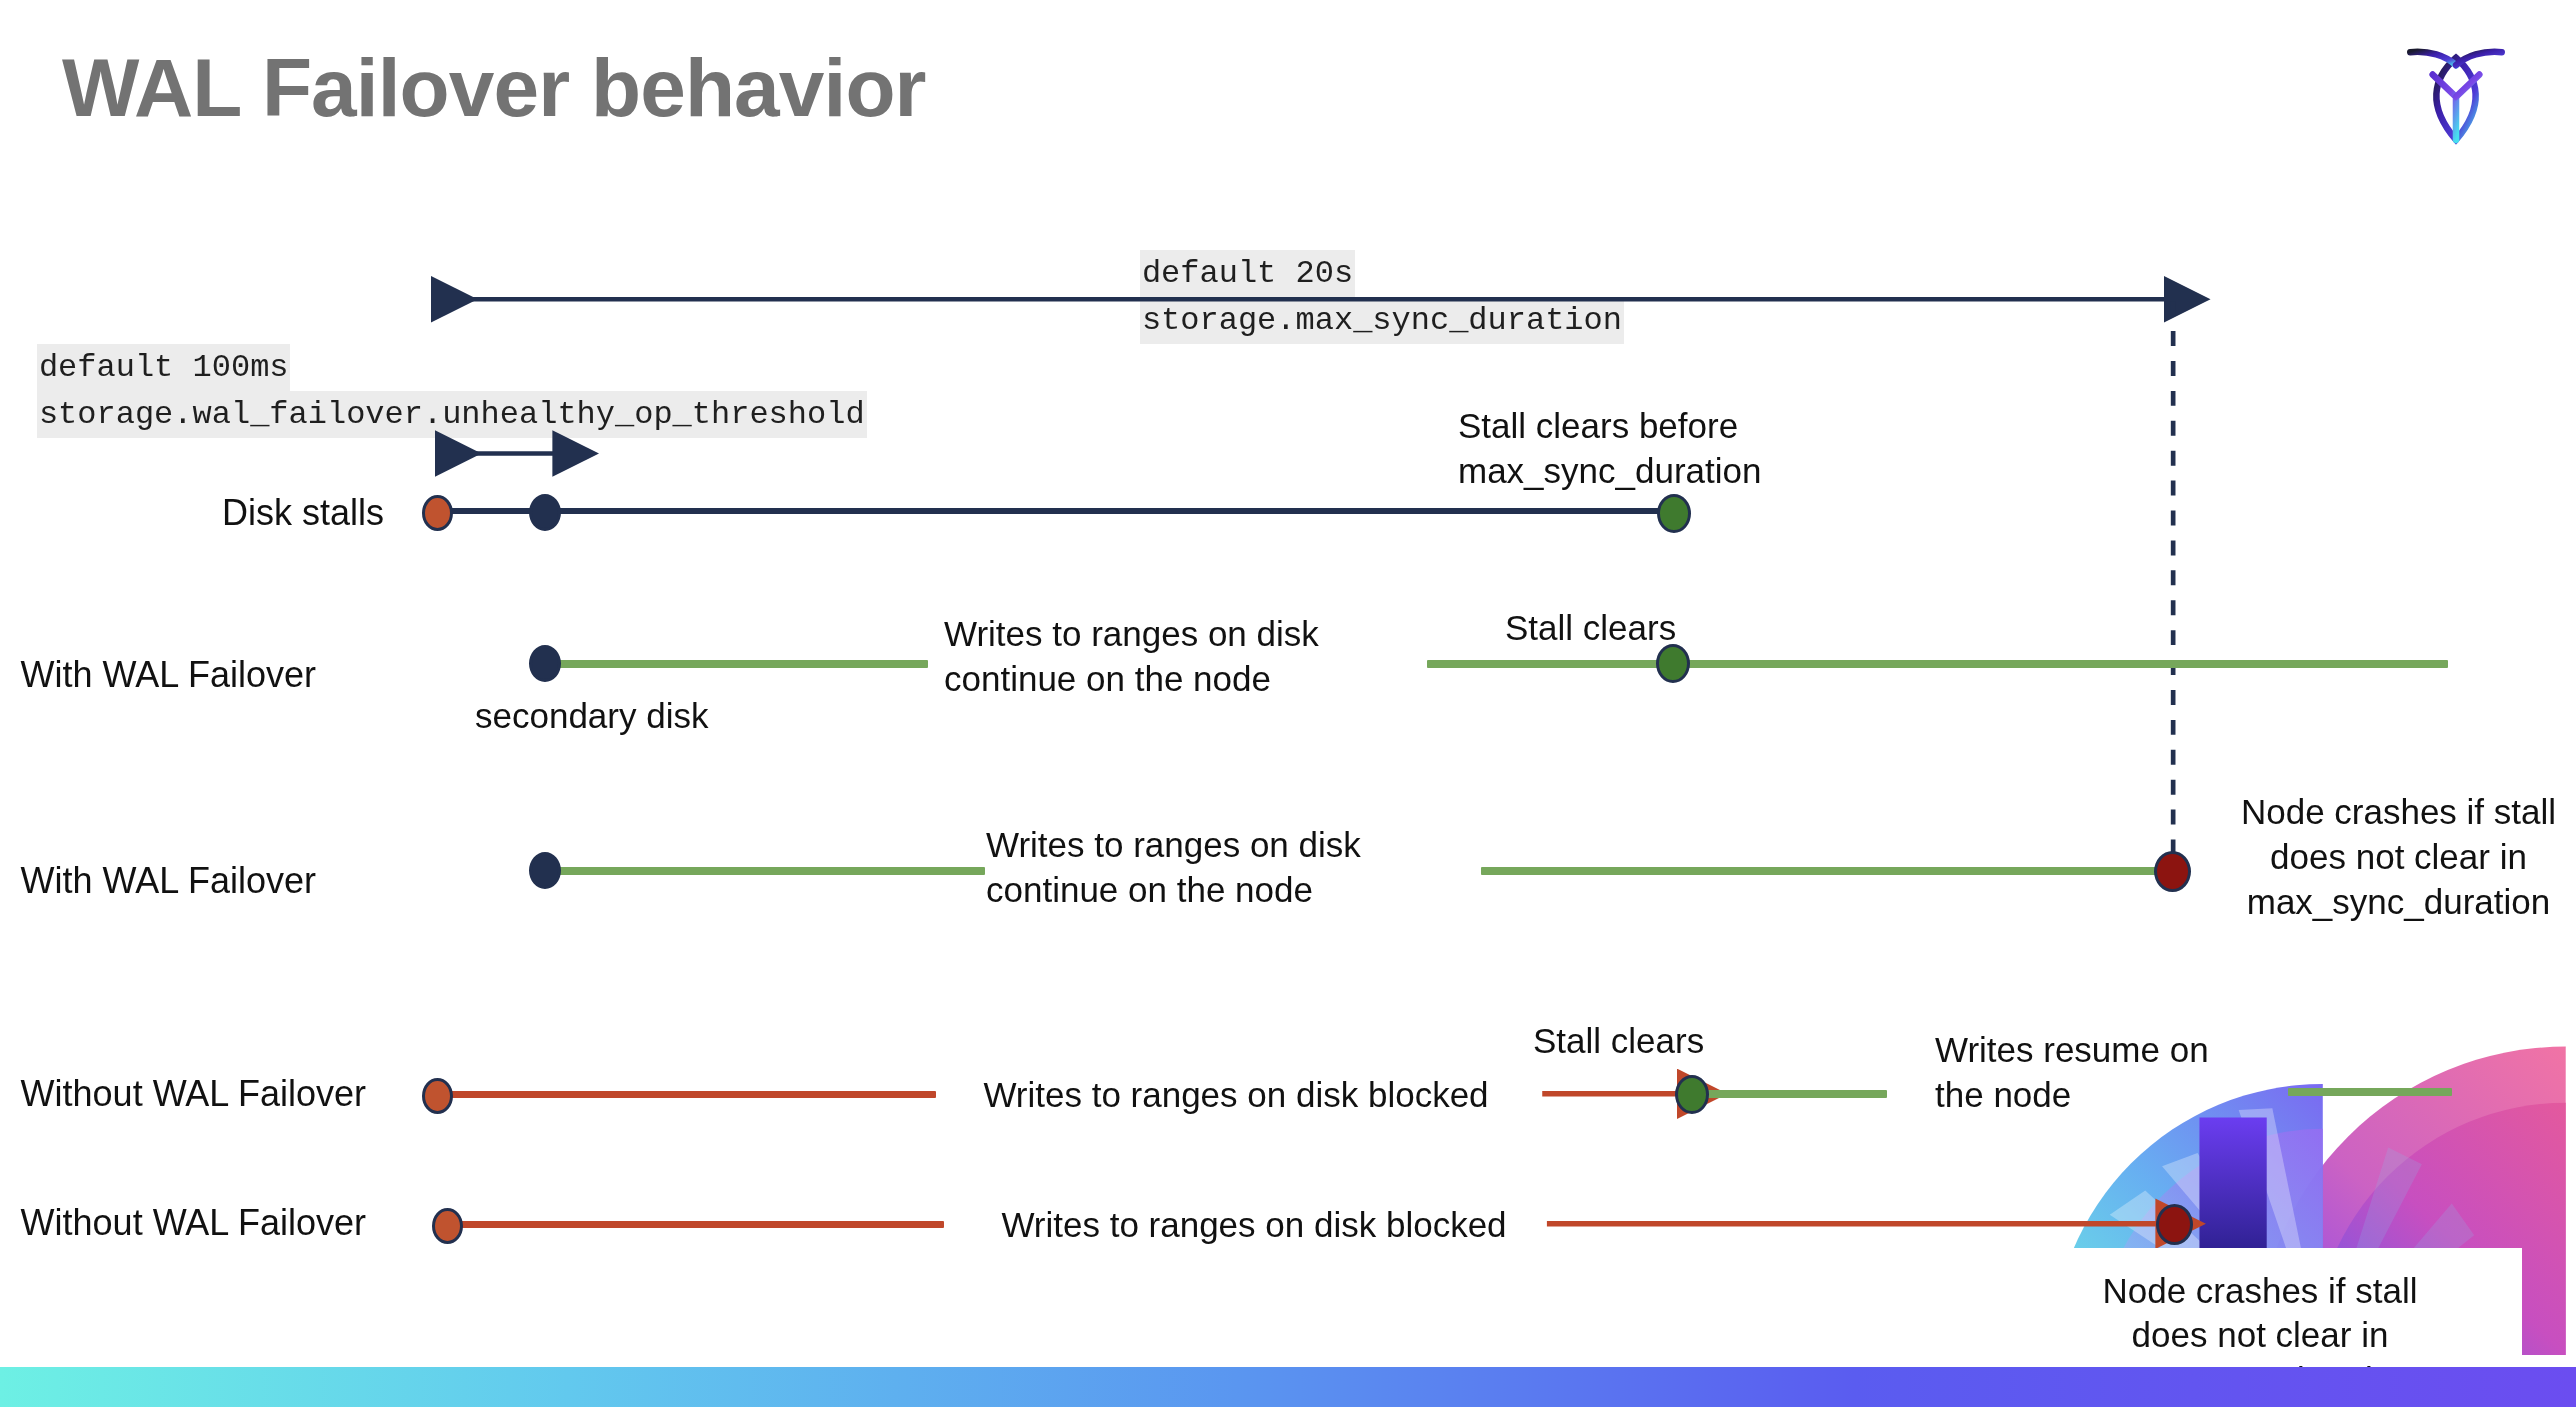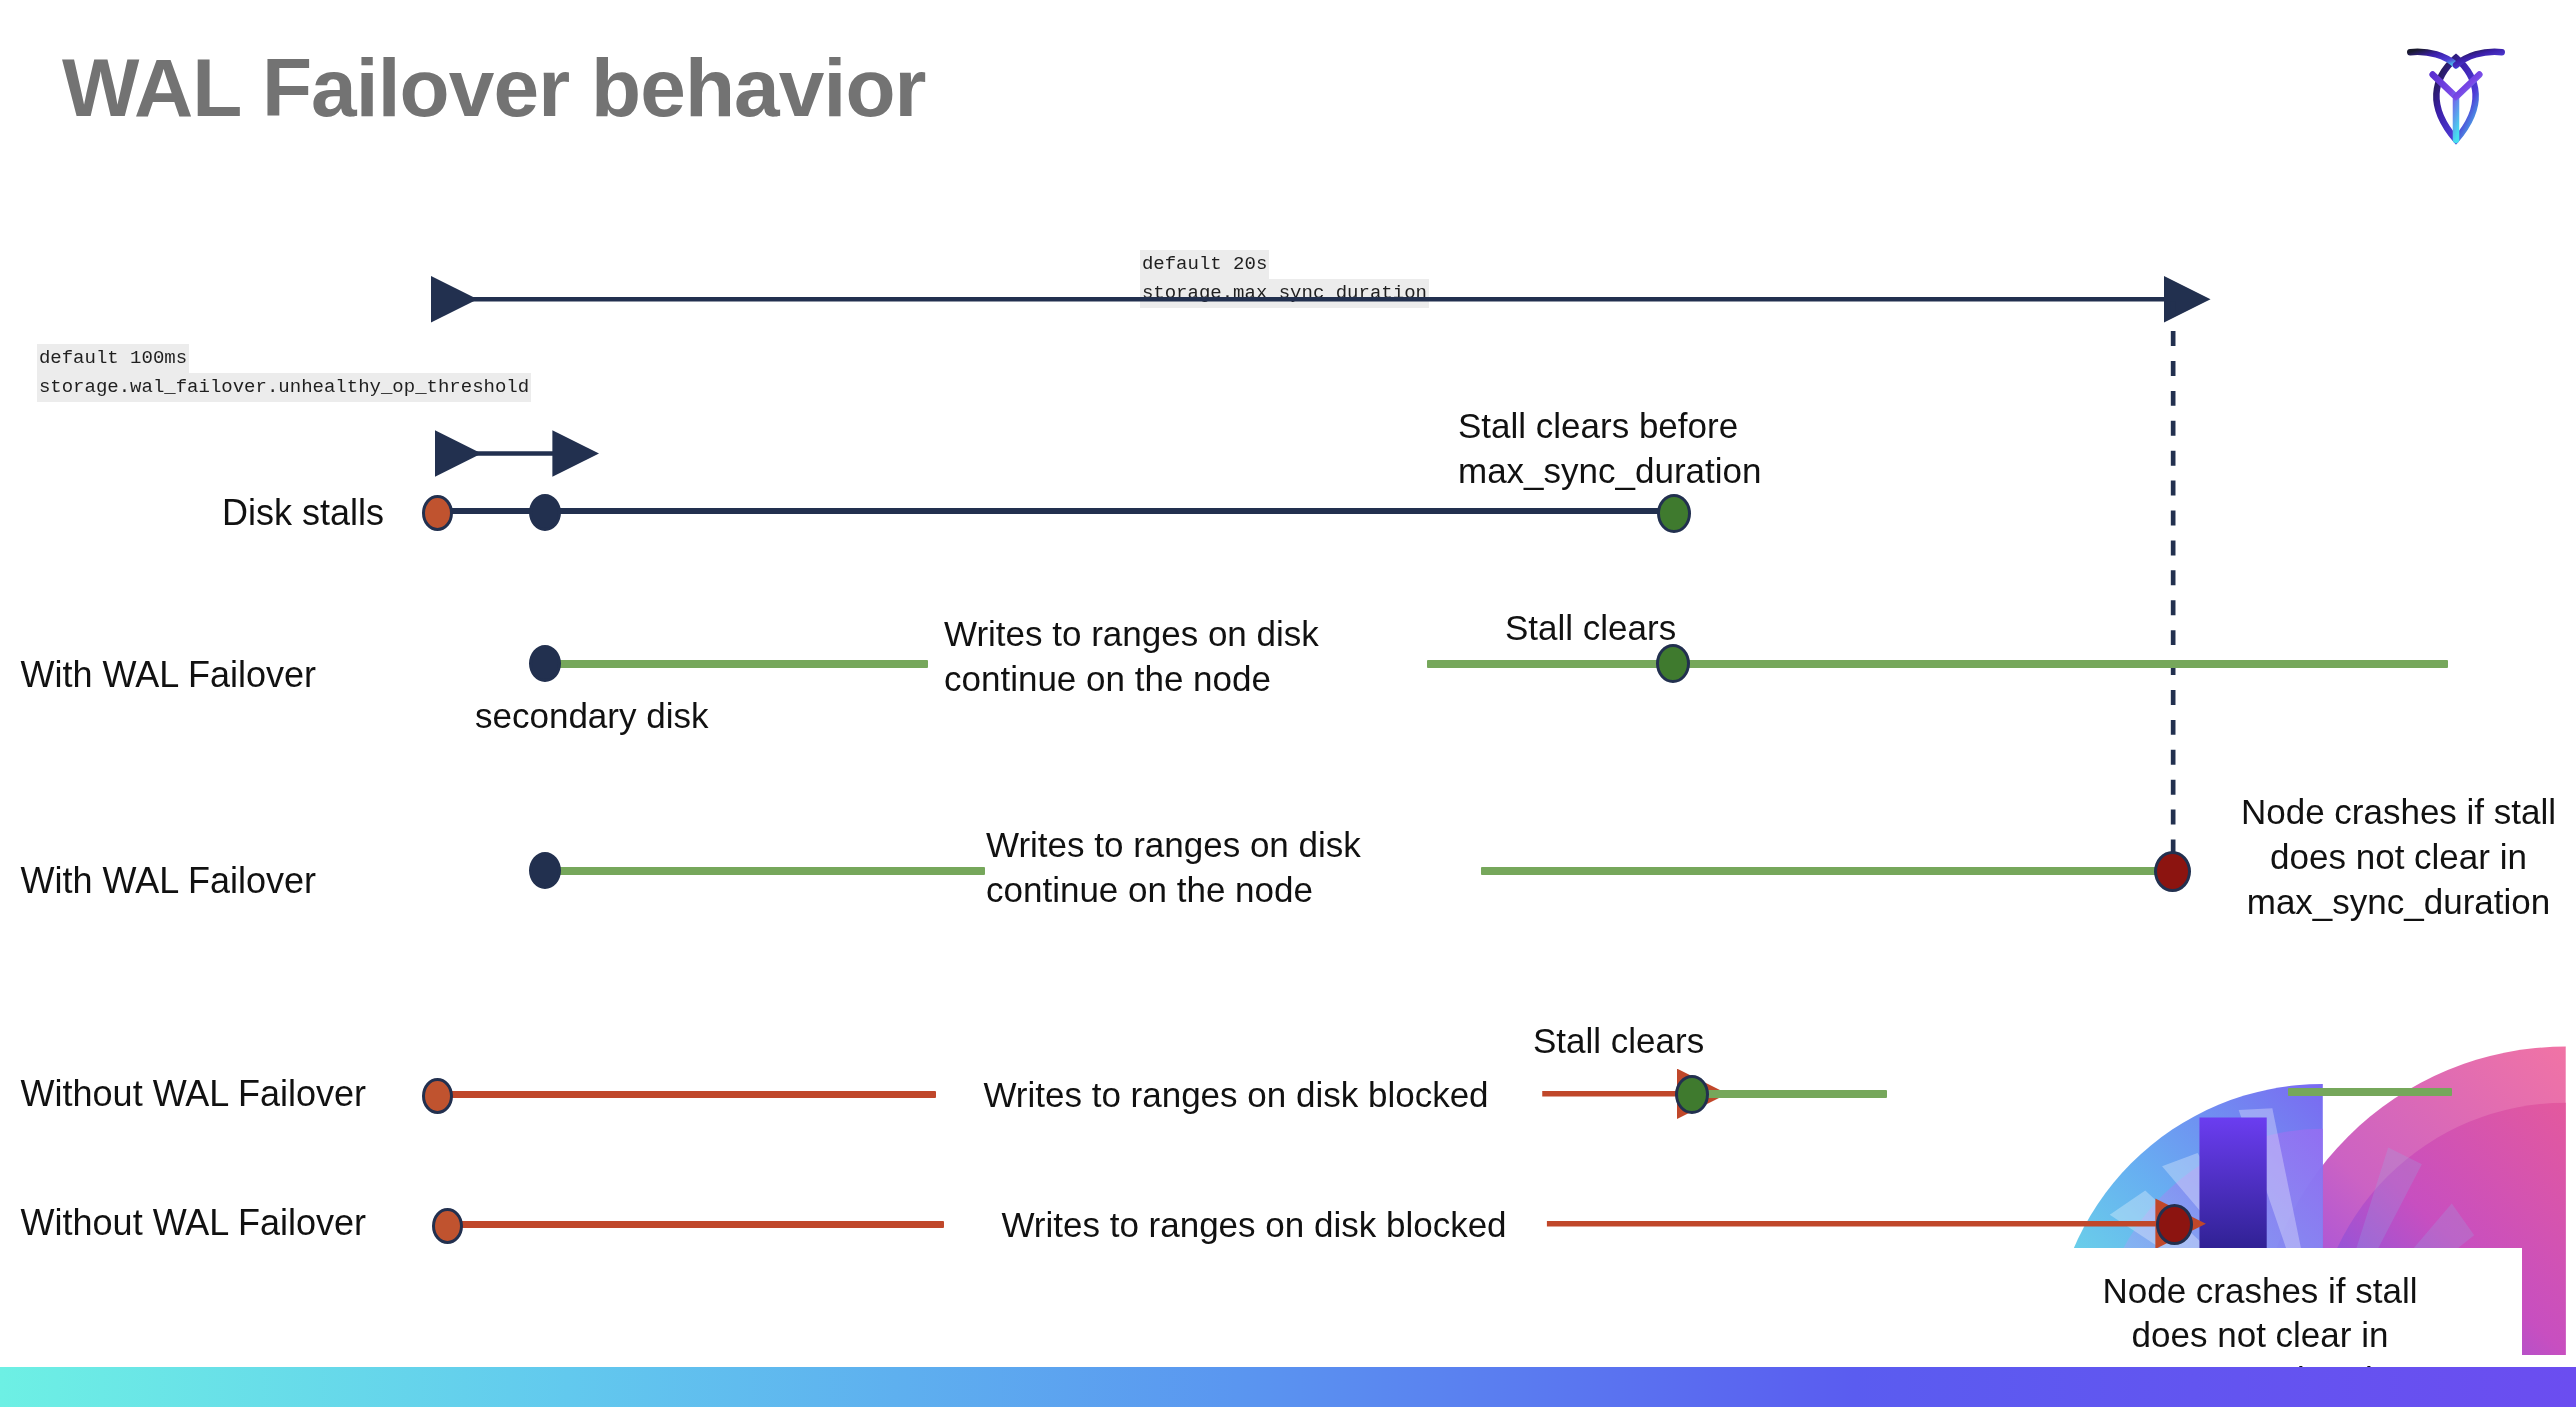--- a/index.html
+++ b/index.html
@@ -36,21 +36,21 @@
   .logo {
     position: absolute;
     left: 2386px; top: 26px;
     width: 140px; height: 140px;
   }
 
   
   .code-label {
     position: absolute;
     font-family: "Liberation Mono", "DejaVu Sans Mono", monospace;
-    font-size: 19px;
+    font-size: 32px;
     line-height: 1.42;
     color: #1f1f1f;
     white-space: nowrap;
   }
   .code-label span {
     background: #ececec;
     padding: 0.9px 1.9px;
     display: inline-block;
   }
 
@@ -306,20 +306,24 @@
   <div class="row-label" style="left:20.6px; top:1073px;">Without WAL Failover</div>
   <div class="seg orange" style="left:439px; top:1091px; width:497px;"></div>
   <div class="seg green" style="left:1694px; top:1090px; width:193px;"></div>
   <div class="seg green" style="left:2288px; top:1088px; width:164px;"></div>
   <div class="dot orange" style="left:422px; top:1078px; width:31px; height:36px;"></div>
   <div class="dot green" style="left:1675px; top:1075px; width:34px; height:39px;"></div>
 
   <div class="note left" style="left:946px; top:1073px; width:580px;">Writes to ranges on disk  blocked</div>
   <div class="note center" style="left:1533px; top:1019px; width:336px;">Stall clears</div>
 
+  <div class="note center" style="left:1935px; top:1028px; width:308px;">
+    <div>Writes resume on</div>
+    <div>the node</div>
+  </div>
 
   <div class="row-label" style="left:20.6px; top:1202px;">Without WAL Failover</div>
   <div class="seg orange" style="left:449px; top:1221px; width:495px;"></div>
   <div class="dot orange" style="left:432px; top:1208px; width:31px; height:36px;"></div>
   <div class="dot darkred" style="left:2156px; top:1204px; width:37px; height:41px; z-index:45;"></div>
 
   <div class="note left" style="left:955px; top:1203px; width:598px;">Writes to ranges on disk  blocked</div>
 
   <div class="callout" style="left:1942px; top:1248px; width:580px; height:160px;">
     <div class="note left" style="left:75px; top:20.6px; width:486px;">

